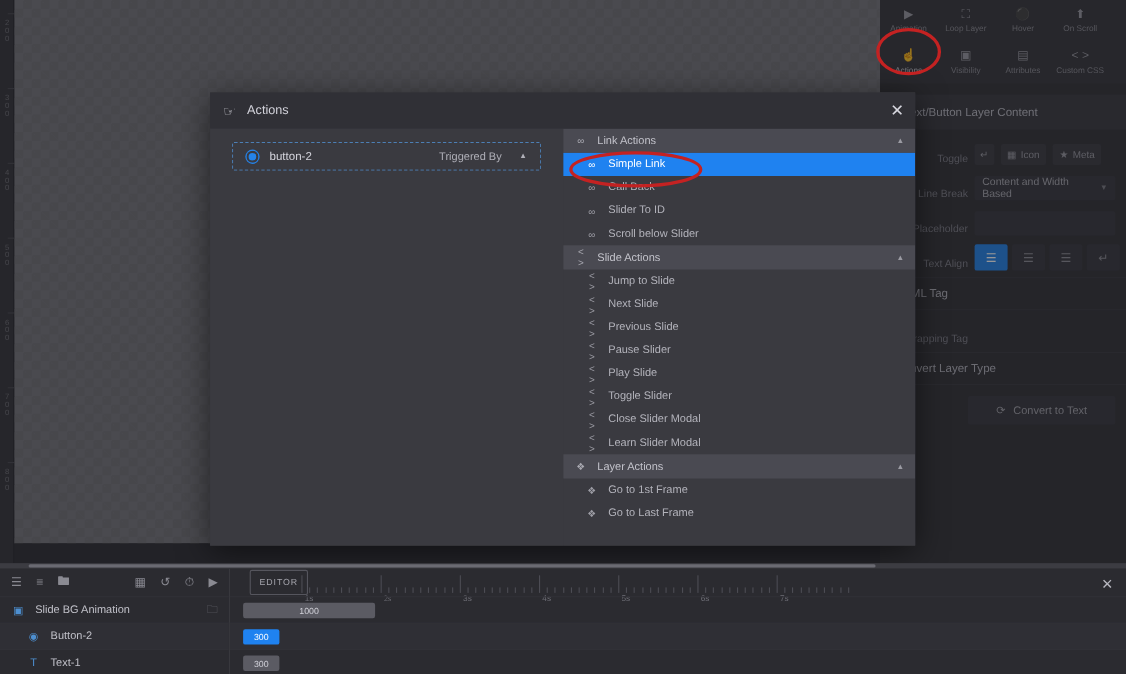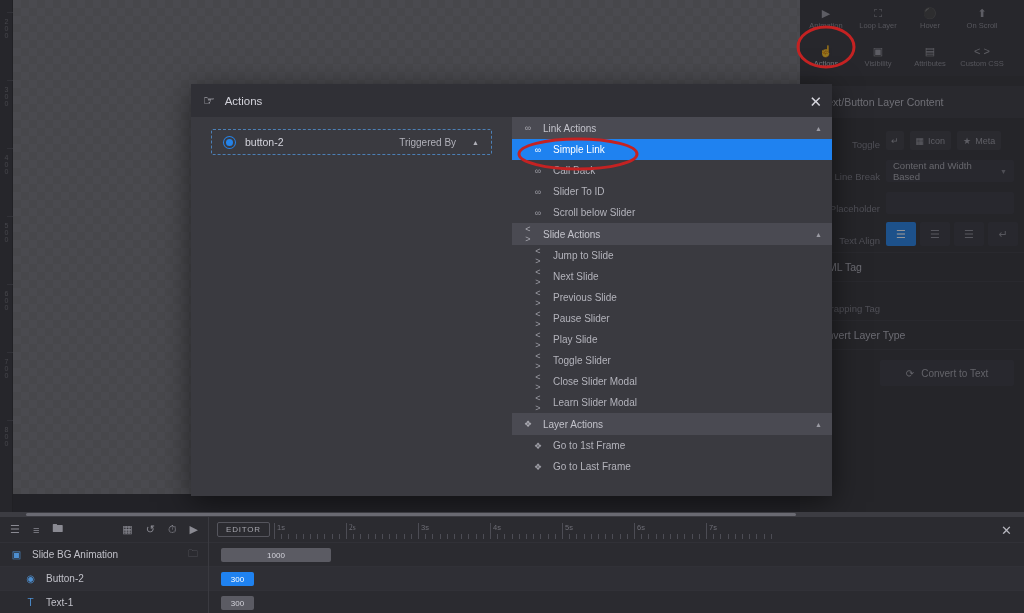--- a/index.html
+++ b/index.html
@@ -196,26 +196,26 @@
     font-size: 10px; color: #c0c0c8; border-top: 1px solid #313137;
   }
   .tl-row.alt { background: #2f2f35; }
   .tl-row .ri { color: #4d8fd0; font-size: 10px; width: 13px; text-align: center; }
   .tl-row .fi { margin-left: auto; color: #6d6d75; font-size: 10px; }
   .tl-row.indent { padding-left: 24px; }
 
   .tl-right { position: absolute; left: 208px; top: 5px; width: 816px; height: 96px; background: #2b2b30; border-left: 1px solid #3a3a40;}
   .tl-rule { position: relative; height: 25px; display: flex; align-items: center; }
   .editor-badge {
-    margin-left: 8px; height: 15px; padding: 0 8px; border: 1px solid #55555d;
+    margin-left: 18px; height: 23px; padding: 0 8px; border: 1px solid #55555d;
     border-radius: 2px; color: #a5a5ad; font-size: 8px; letter-spacing: .8px;
     display: flex; align-items: center;
   }
   .rule-ticks { position: absolute; left: 65px; top: 0; right: 40px; height: 25px; }
-  .rule-ticks .sec { position: absolute; top: 6px; font-size: 7.5px; color: #6e6e76; }
+  .rule-ticks .sec { position: absolute; top: 22px; font-size: 7.5px; color: #6e6e76; }
   .rule-ticks .mk { position: absolute; bottom: 3px; width: 1px; background: #4c4c54; }
   .tl-close { position: absolute; right: 12px; top: 6px; color: #b7b7bf; font-size: 13px; cursor: pointer;}
   .tl-track { height: 24px; border-top: 1px solid #313137; position: relative; }
   .tl-track.alt { background: #2f2f35; }
   .bar {
     position: absolute; top: 5px; height: 14px; border-radius: 2px;
     display: flex; align-items: center; justify-content: center;
     font-size: 8px; color: #d3d3db;
   }
   .bar.grey { background: #5b5b63; }
@@ -583,21 +583,21 @@
             <span class="mk" style="left: 468px; height: 5px;"></span>
             <span class="mk" style="left: 475.2px; height: 5px;"></span>
             <span class="mk" style="left: 482.4px; height: 5px;"></span>
             <span class="mk" style="left: 489.6px; height: 5px;"></span>
             <span class="mk" style="left: 496.8px; height: 5px;"></span>
           </div>
         <span class="tl-close">✕</span>
       </div>
       <div id="tl-tracks">
           <div class="tl-track">
-            <div class="bar grey" style="left: 12px; width: 110px;">1000</div>
+            <div class="bar grey" style="left: 12px; width: 120px;">1000</div>
           </div>
           <div class="tl-track alt">
             <div class="bar blue" style="left: 12px; width: 33px;">300</div>
           </div>
           <div class="tl-track">
             <div class="bar grey" style="left: 12px; width: 33px;">300</div>
           </div>
         </div>
     </div>
   </div>

